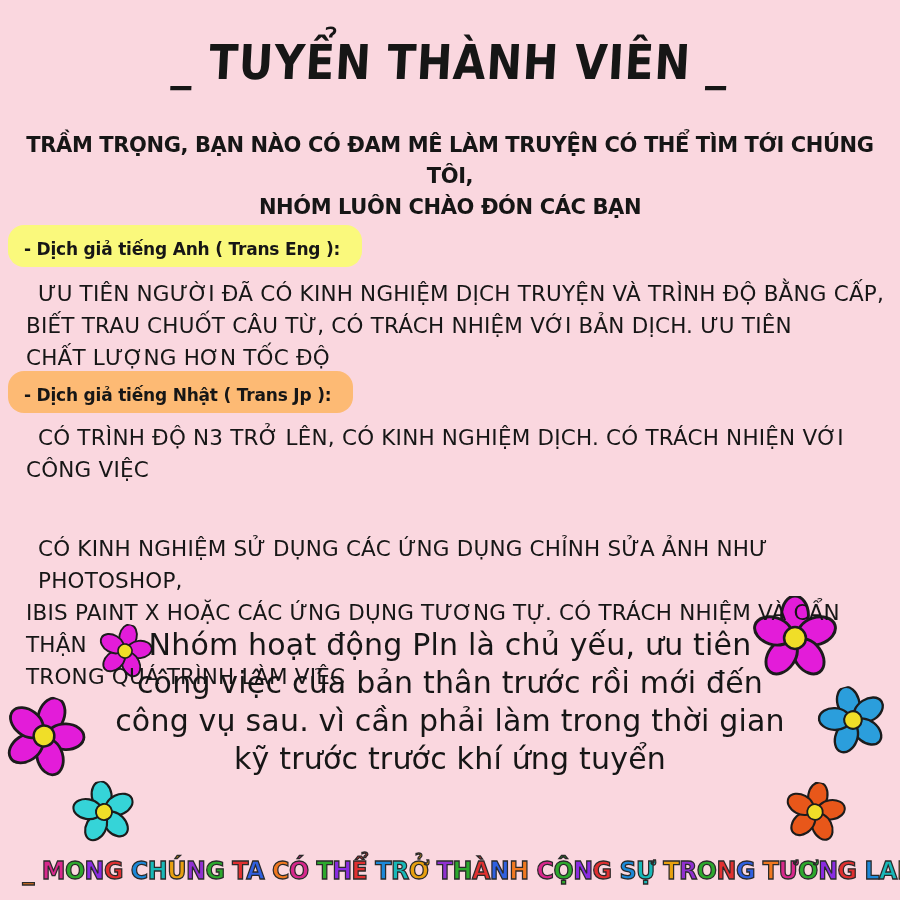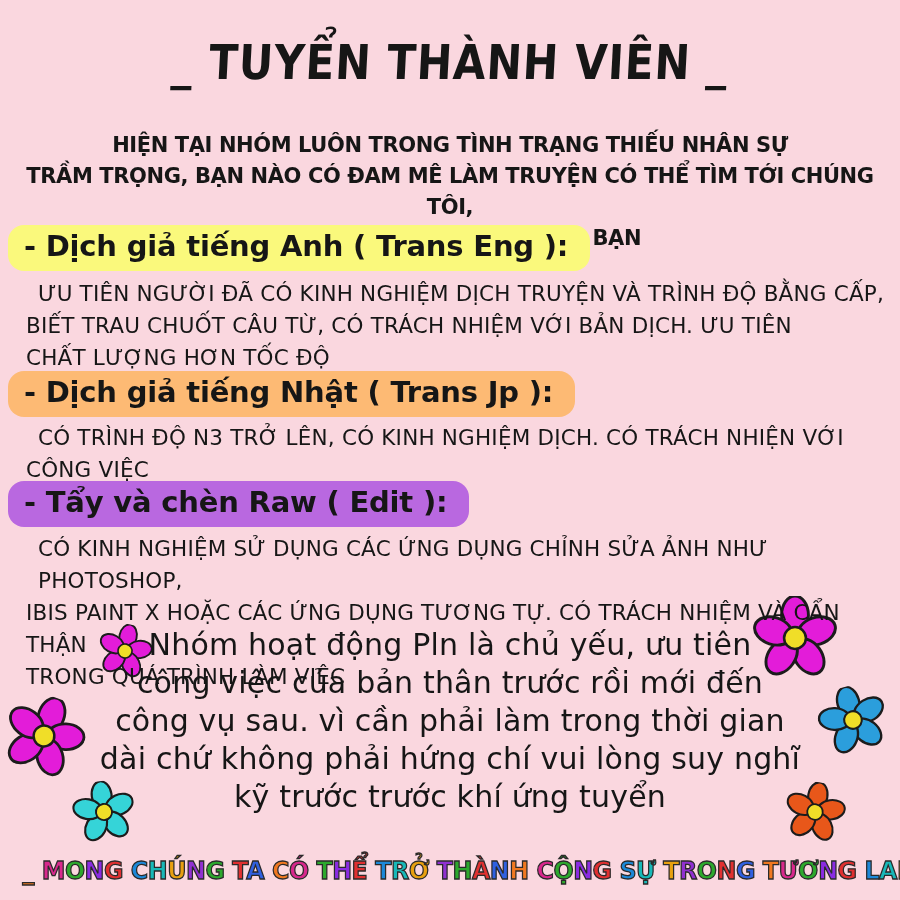--- a/index.html
+++ b/index.html
@@ -13,22 +13,22 @@
     font-size:48px;font-weight:bold;letter-spacing:1px;
     transform:skewX(-3deg) scaleX(0.88);transform-origin:center;
     white-space:nowrap;
   }
   .intro{
     position:absolute;top:130px;left:0;width:100%;text-align:center;
     font-size:21px;font-weight:bold;line-height:31px;letter-spacing:-0.4px;
   }
   .pill{
     position:absolute;left:8px;display:inline-block;
-    padding:4px 22px 8px 16px;border-radius:16px;
-    font-size:29px;font-weight:bold;letter-spacing:-0.2px;white-space:nowrap;
+    padding:14px 22px 8px 16px;border-radius:16px;
+    font-size:17px;font-weight:bold;letter-spacing:-0.2px;white-space:nowrap;
   }
   .pill1{top:225px;} .pill2{top:371px;} .pill3{top:481px;}
   .body{
     position:absolute;left:0;width:876px;padding-left:26px;
     font-size:21.5px;line-height:32px;letter-spacing:0.2px;
   }
   .body > div:first-child{padding-left:12px;}
   .body1{top:278px;} .body2{top:422px;} .body3{top:533px;}
   .note{
     position:absolute;top:626px;left:0;width:100%;text-align:center;
@@ -94,48 +94,45 @@
         <ellipse cx="0" cy="-27" rx="16" ry="23" transform="rotate(144)" fill="#E8571A" stroke="#1c1c1c" stroke-width="3.5"></ellipse>
         <ellipse cx="0" cy="-27" rx="16" ry="23" transform="rotate(216)" fill="#E8571A" stroke="#1c1c1c" stroke-width="3.5"></ellipse>
         <ellipse cx="0" cy="-27" rx="16" ry="23" transform="rotate(288)" fill="#E8571A" stroke="#1c1c1c" stroke-width="3.5"></ellipse>
         <circle r="13" fill="#F0DE28" stroke="#1c1c1c" stroke-width="3"></circle>
       </svg>
     </div>
 
   <div class="title">_ TUYỂN THÀNH VIÊN _</div>
 
   <div class="intro">
-      <div>HIỆN TẠI NHÓM LUÔN TRONG TÌNH TRẠNG THIẾU NHÂN SỰ</div>
       <div>TRẦM TRỌNG, BẠN NÀO CÓ ĐAM MÊ LÀM TRUYỆN CÓ THỂ TÌM TỚI CHÚNG TÔI,</div>
       <div>NHÓM LUÔN CHÀO ĐÓN CÁC BẠN</div>
     </div>
 
   <div class="pill pill1" style="background: rgb(250, 249, 124);">- Dịch giả tiếng Anh ( Trans Eng ):</div>
   <div class="body body1">
       <div>ƯU TIÊN NGƯỜI ĐÃ CÓ KINH NGHIỆM DỊCH TRUYỆN VÀ TRÌNH ĐỘ BẰNG CẤP,</div>
       <div>BIẾT TRAU CHUỐT CÂU TỪ, CÓ TRÁCH NHIỆM VỚI BẢN DỊCH. ƯU TIÊN</div>
       <div>CHẤT LƯỢNG HƠN TỐC ĐỘ</div>
     </div>
 
   <div class="pill pill2" style="background: #fdba74;">- Dịch giả tiếng Nhật ( Trans Jp ):</div>
   <div class="body body2">
       <div>CÓ TRÌNH ĐỘ N3 TRỞ LÊN, CÓ KINH NGHIỆM DỊCH. CÓ TRÁCH NHIỆN VỚI</div>
       <div>CÔNG VIỆC</div>
     </div>
 
-  <div class="pill pill3" style="background: rgb(185, 104, 224);">- Tẩy và chèn Raw ( Edit ):</div>
   <div class="body body3">
       <div>CÓ KINH NGHIỆM SỬ DỤNG CÁC ỨNG DỤNG CHỈNH SỬA ẢNH NHƯ PHOTOSHOP,</div>
       <div>IBIS PAINT X HOẶC CÁC ỨNG DỤNG TƯƠNG TỰ. CÓ TRÁCH NHIỆM VÀ CẨN THẬN</div>
       <div>TRONG QUÁ TRÌNH LÀM VIỆC</div>
     </div>
 
   <div class="note">
       <div>Nhóm hoạt động Pln là chủ yếu, ưu tiên</div>
       <div>công việc của bản thân trước rồi mới đến</div>
       <div>công vụ sau. vì cần phải làm trong thời gian</div>
-      <div>dài chứ không phải hứng chí vui lòng suy nghĩ</div>
       <div>kỹ trước trước khí ứng tuyển</div>
     </div>
 
   <div class="footer"><span style="color: rgb(240, 120, 32);">_</span><span> </span><span style="color: rgb(216, 40, 140);">M</span><span style="color: rgb(45, 168, 45);">O</span><span style="color: rgb(138, 43, 226);">N</span><span style="color: rgb(224, 48, 48);">G</span><span> </span><span style="color: rgb(28, 136, 216);">C</span><span style="color: rgb(24, 184, 184);">H</span><span style="color: rgb(232, 160, 16);">Ú</span><span style="color: rgb(144, 48, 208);">N</span><span style="color: rgb(45, 168, 45);">G</span><span> </span><span style="color: rgb(224, 48, 48);">T</span><span style="color: rgb(48, 96, 224);">A</span><span> </span><span style="color: rgb(240, 120, 32);">C</span><span style="color: rgb(216, 40, 140);">Ó</span><span> </span><span style="color: rgb(45, 168, 45);">T</span><span style="color: rgb(138, 43, 226);">H</span><span style="color: rgb(224, 48, 48);">Ể</span><span> </span><span style="color: rgb(28, 136, 216);">T</span><span style="color: rgb(24, 184, 184);">R</span><span style="color: rgb(232, 160, 16);">Ở</span><span> </span><span style="color: rgb(144, 48, 208);">T</span><span style="color: rgb(45, 168, 45);">H</span><span style="color: rgb(224, 48, 48);">À</span><span style="color: rgb(48, 96, 224);">N</span><span style="color: rgb(240, 120, 32);">H</span><span> </span><span style="color: rgb(216, 40, 140);">C</span><span style="color: rgb(45, 168, 45);">Ộ</span><span style="color: rgb(138, 43, 226);">N</span><span style="color: rgb(224, 48, 48);">G</span><span> </span><span style="color: rgb(28, 136, 216);">S</span><span style="color: rgb(24, 184, 184);">Ự</span><span> </span><span style="color: rgb(232, 160, 16);">T</span><span style="color: rgb(144, 48, 208);">R</span><span style="color: rgb(45, 168, 45);">O</span><span style="color: rgb(224, 48, 48);">N</span><span style="color: rgb(48, 96, 224);">G</span><span> </span><span style="color: rgb(240, 120, 32);">T</span><span style="color: rgb(216, 40, 140);">Ư</span><span style="color: rgb(45, 168, 45);">Ơ</span><span style="color: rgb(138, 43, 226);">N</span><span style="color: rgb(224, 48, 48);">G</span><span> </span><span style="color: rgb(28, 136, 216);">L</span><span style="color: rgb(24, 184, 184);">A</span><span style="color: rgb(232, 160, 16);">I</span></div>
 
 </div>
 
 </body></html>

